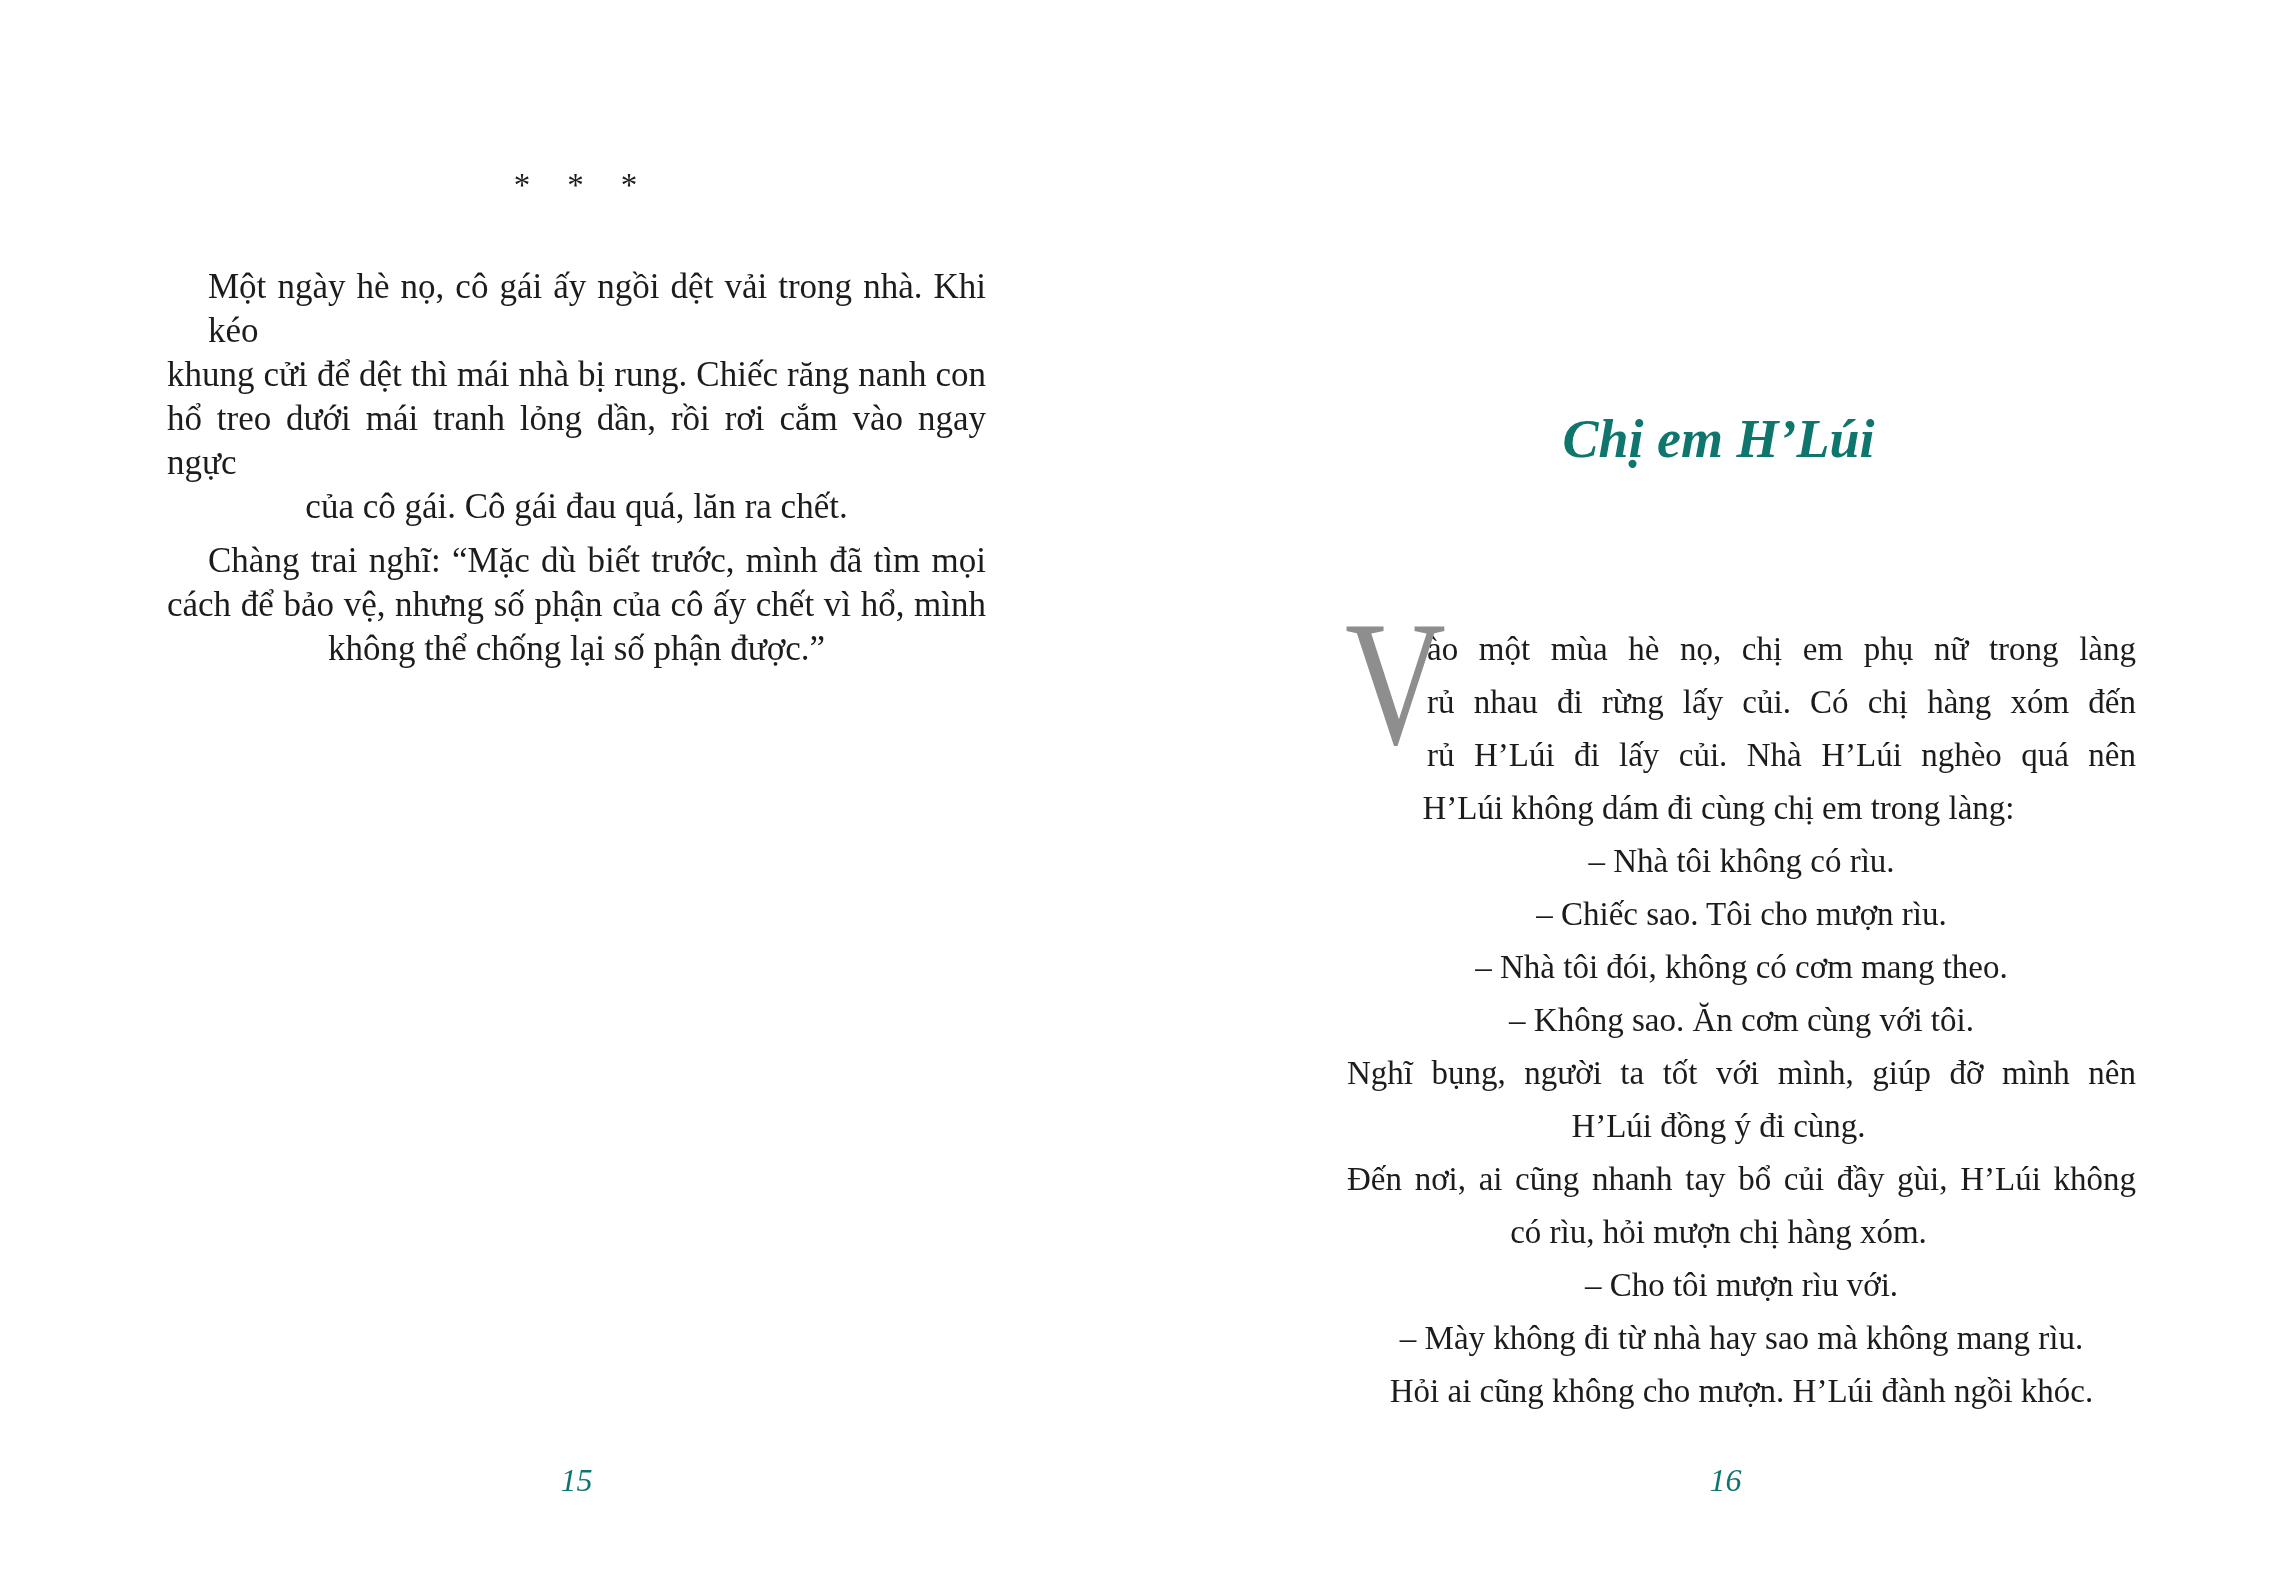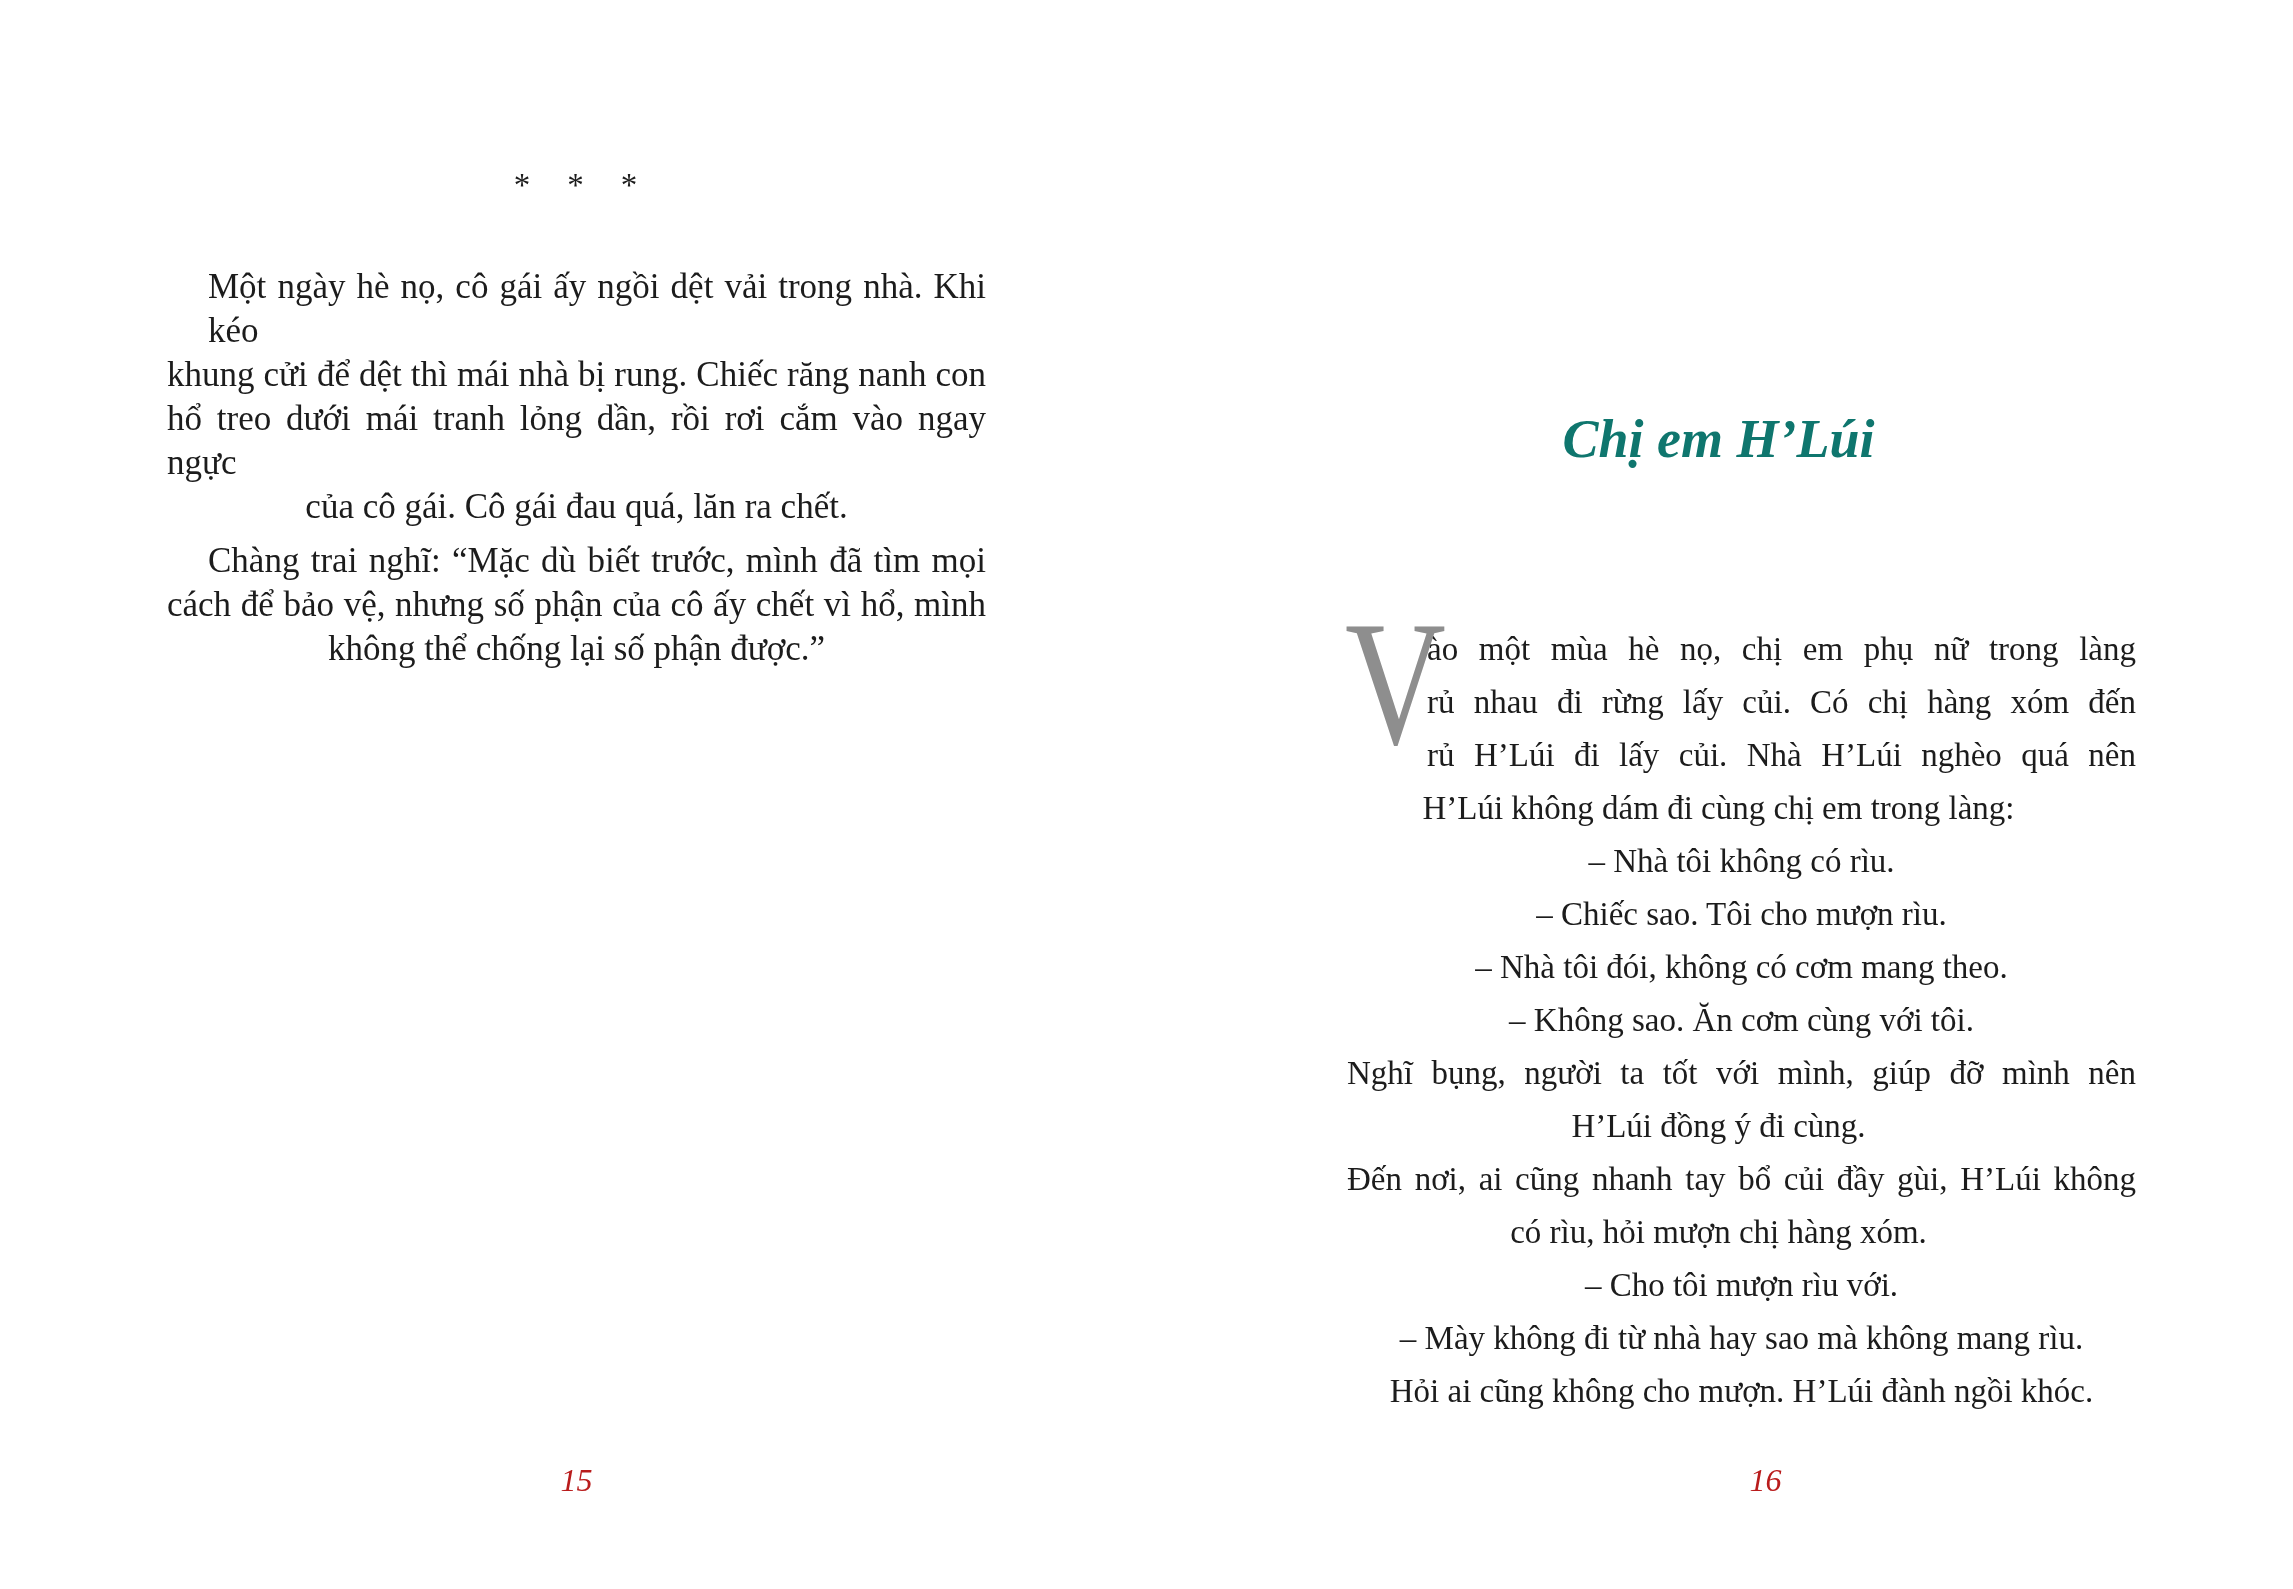--- a/index.html
+++ b/index.html
@@ -86,24 +86,24 @@
   .wrap { margin-left: 126px; }       
 
   .page-number {
     position: absolute;
     top: 1461px;
     width: 819px;
     text-align: center;
     font-style: italic;
     font-size: 32px;
     line-height: 39px;
-    color: #b91c1c;
+    color: #0f766e;
   }
   .page-number.pn-left  { left: 167px; }
-  .page-number.pn-right { left: 1348px; width: 835px; }
+  .page-number.pn-right { left: 1308px; width: 835px; }
 </style>
 </head>
 <body>
 
 <div class="spread">
 
   <div class="separator">* * *</div>
 
   <div class="left-body">
     <div class="para">

